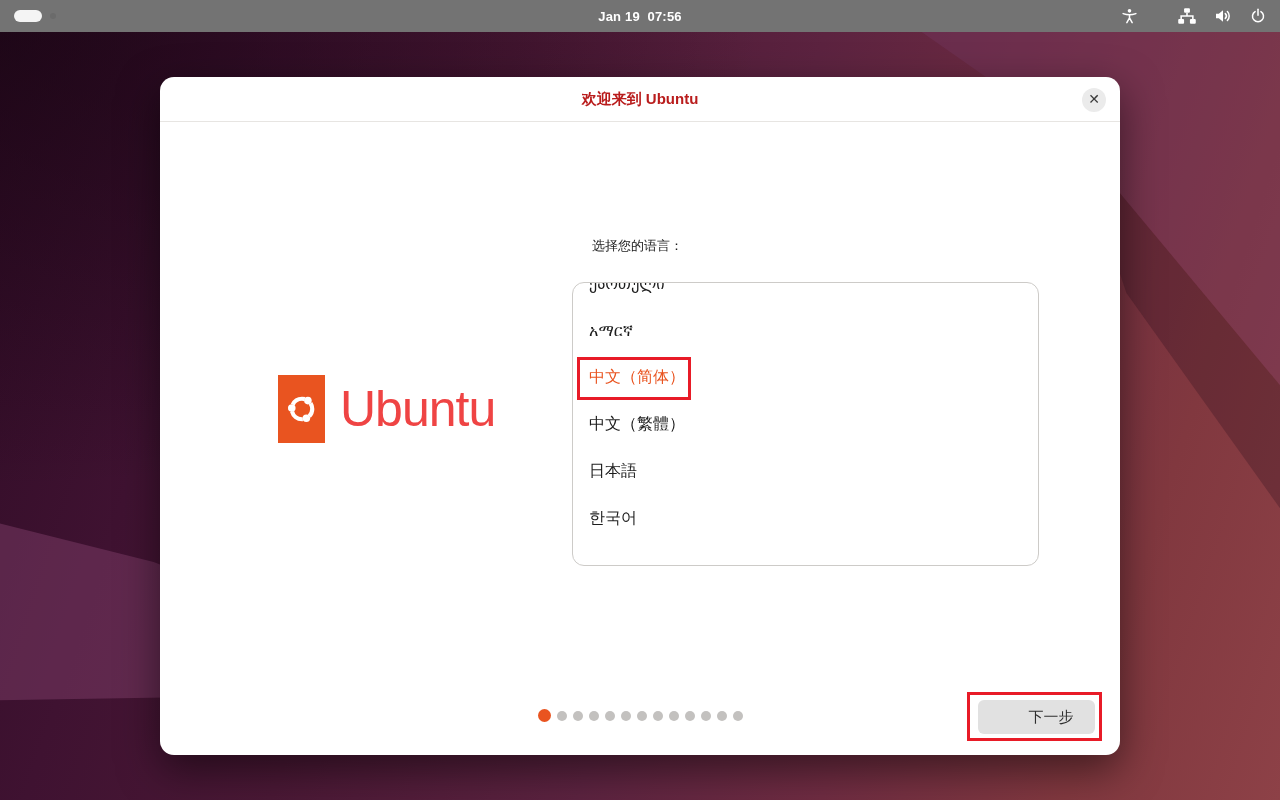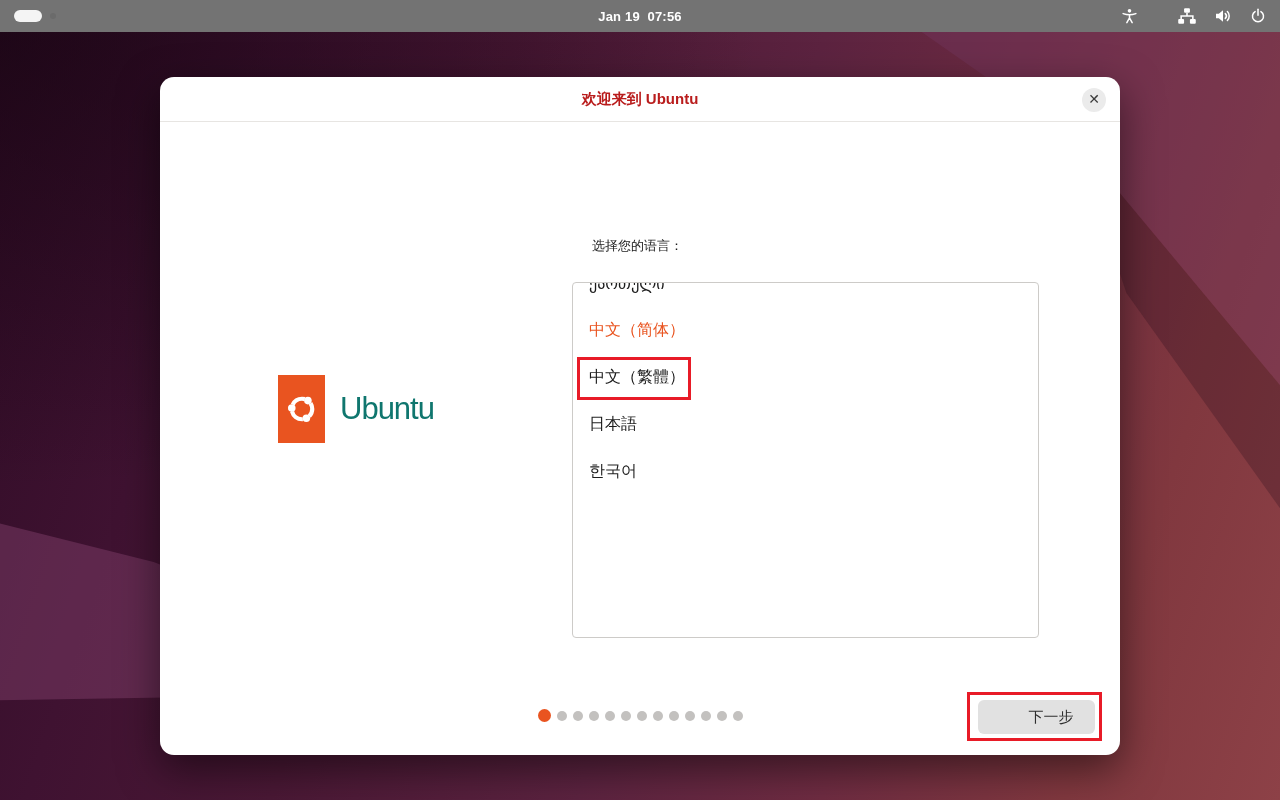--- a/index.html
+++ b/index.html
@@ -37,26 +37,26 @@
     border-bottom:1px solid #e7e5e2; display:flex; align-items:center; justify-content:center; }
   .dlg-title { font-size:15px; font-weight:600; color:#b91c1c; }
   .close-btn { position:absolute; right:14px; top:11px; width:24px; height:24px; border-radius:50%;
     background:#ebebeb; display:flex; align-items:center; justify-content:center; cursor:pointer; }
   .close-btn span { font-size:14px; color:#3a3a3a; line-height:1; transform:translateY(-1px); }
 
   
   .logo-block { position:absolute; left:118px; top:298px; display:flex; align-items:center; }
   .logo-tile { width:47px; height:68px; background:var(--accent,#E95420); display:flex;
     align-items:center; justify-content:center; }
-  .wordmark { margin-left:15px; font-size:31px; font-weight:300; color:#0f766e; letter-spacing:-1px; }
+  .wordmark { margin-left:15px; font-size:50px; font-weight:300; color:#ef4444; letter-spacing:-1px; }
 
   
   .lang-prompt { position:absolute; left:432px; top:160px; font-size:13px; color:#1b1b1b; }
-  .lang-list { position:absolute; left:412px; top:205px; width:467px; height:356px;
-    background:#fff; border:1px solid #cdcbc8; border-radius:4px; overflow:hidden; padding:4px 0; }
+  .lang-list { position:absolute; left:412px; top:205px; width:467px; height:284px;
+    background:#fff; border:1px solid #cdcbc8; border-radius:12px; overflow:hidden; padding:4px 0; }
   .lang-row { height:47px; display:flex; align-items:center; padding:0 16px;
     font-size:16px; color:#1c1c1c; cursor:pointer; }
   .lang-row.clipped { margin-top:-27px; }
   .lang-row.selected { color:var(--accent,#E95420); }
 
   
   .pager { position:absolute; left:0; right:0; top:632px; display:flex;
     justify-content:center; align-items:center; gap:6px; }
   .dot { width:10px; height:10px; border-radius:50%; background:#c3c1bf; }
   .dot.active { width:13px; height:13px; background:var(--accent,#E95420); }
@@ -137,20 +137,23 @@
       </div>
       <div class="wordmark">Ubuntu</div>
     </div>
 
     <div class="lang-prompt">选择您的语言：</div>
 
     <div class="lang-list" id="lang-list">
         <div class="lang-row clipped">
           <span>ქართული</span>
         </div>
+        <div class="lang-row">
+          <span>አማርኛ</span>
+        </div>
         <div class="lang-row selected">
           <span>中文（简体）</span>
         </div>
         <div class="lang-row">
           <span>中文（繁體）</span>
         </div>
         <div class="lang-row">
           <span>日本語</span>
         </div>
         <div class="lang-row">

